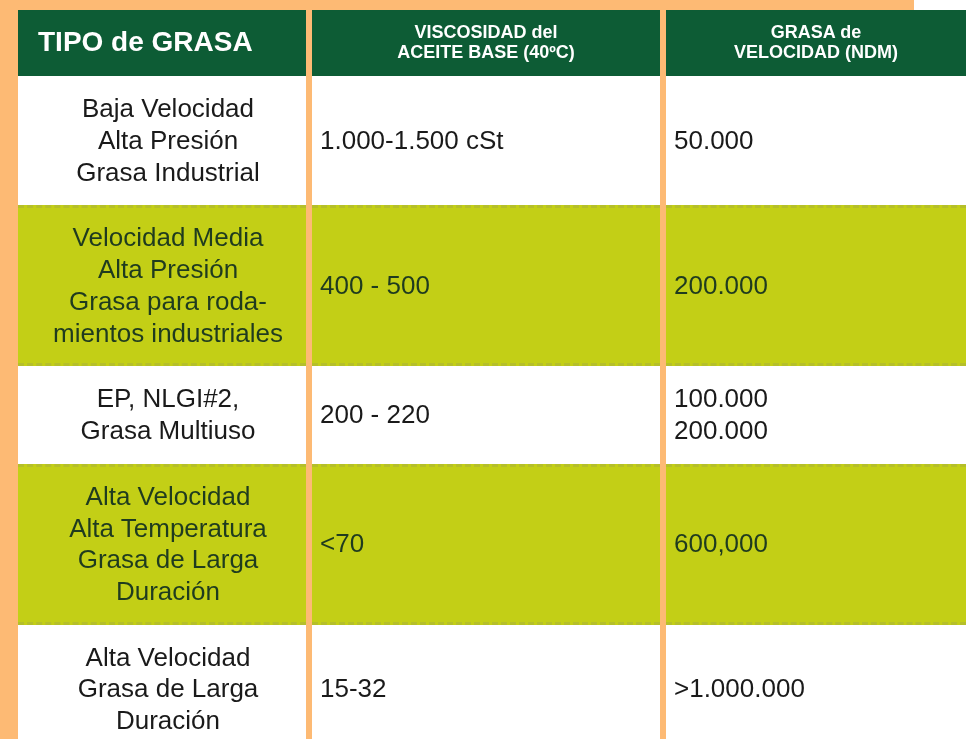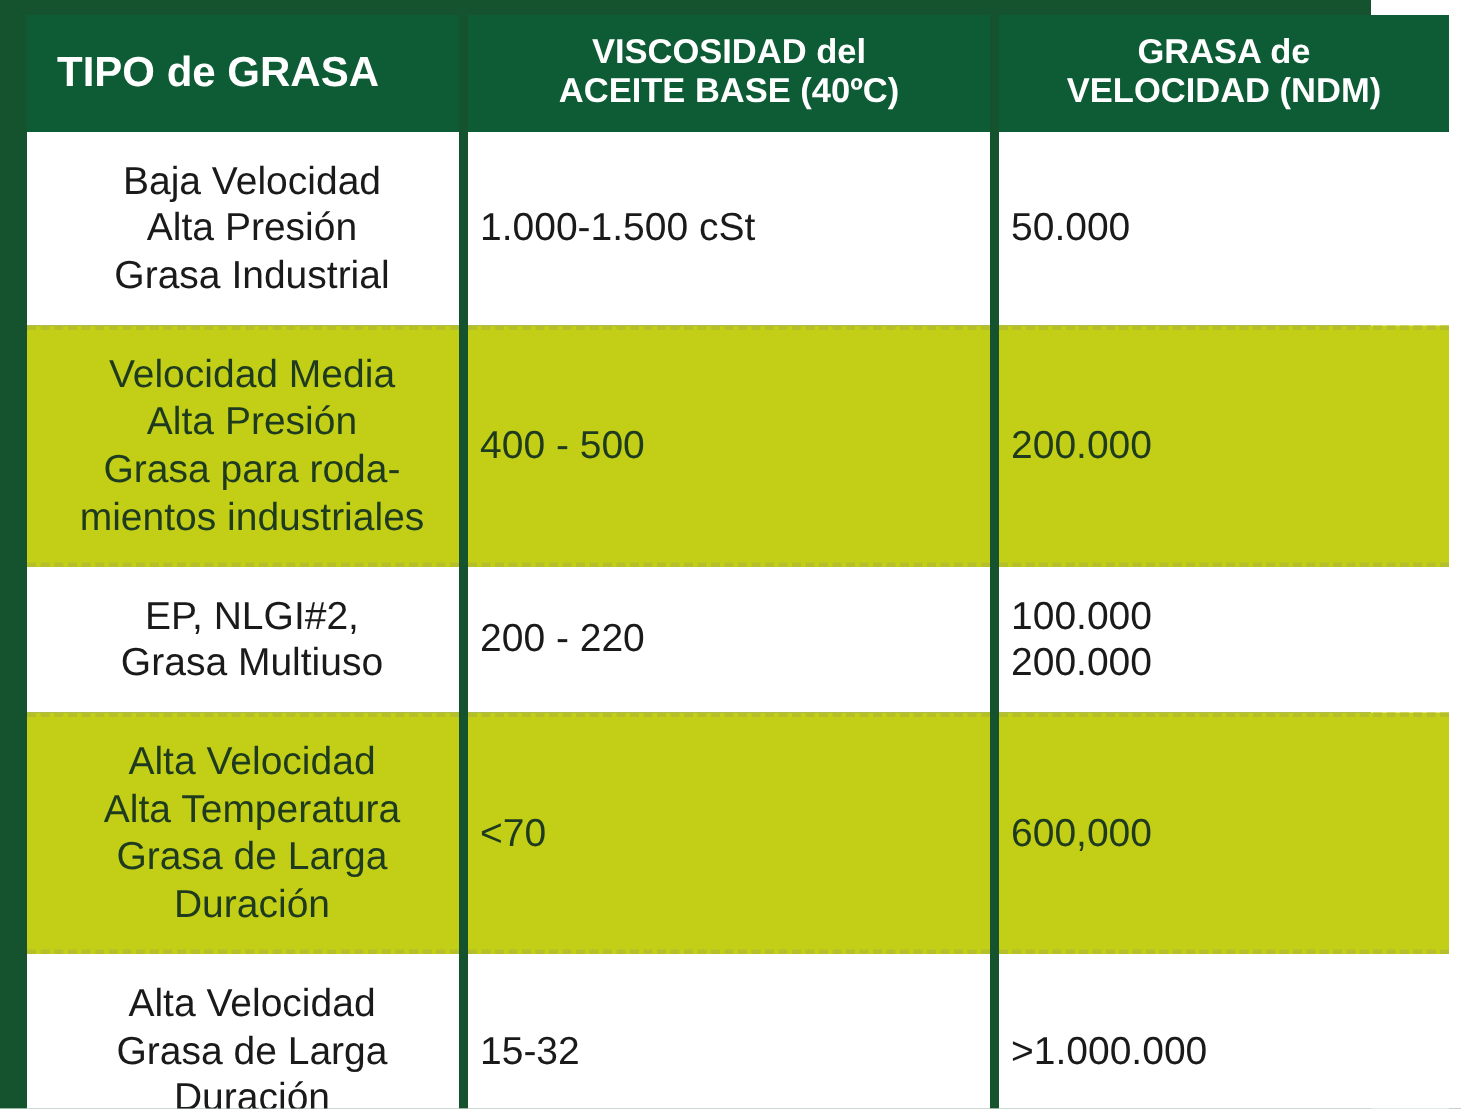--- a/index.html
+++ b/index.html
@@ -11,42 +11,42 @@
     width: 974px;
     height: 739px;
     font-family: "Liberation Sans", sans-serif;
     overflow: hidden;
   }
 
   .table-wrap {
     position: relative;
     width: 914px;
     height: 739px;
-    background: #14532d;
+    background: #fdba74;
     box-sizing: border-box;
     padding: 10px 12px 10px 12px;
   }
 
   table.grease-table {
     width: 950px;
     border-collapse: separate;
     border-spacing: 6px 0;
     table-layout: fixed;
   }
 
   
   col.c-type  { width: 288px; }
   col.c-visc  { width: 348px; }
   col.c-ndm   { width: 300px; }
 
   
   thead th {
     background: #0d5c35;
     color: #ffffff;
-    font-size: 23px;
+    font-size: 18px;
     font-weight: bold;
     text-align: center;
     padding: 12px 6px 14px 6px;
     vertical-align: middle;
     line-height: 1.12;
     border: 0;
   }
   thead th.th-type {
     text-align: left;
     padding-left: 20px;

